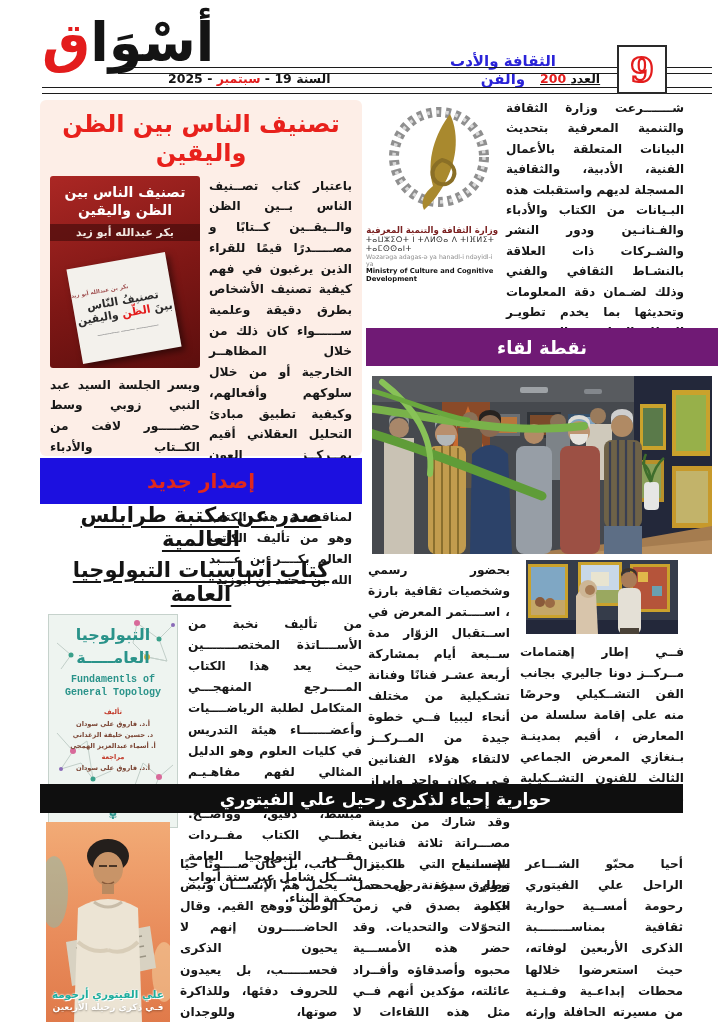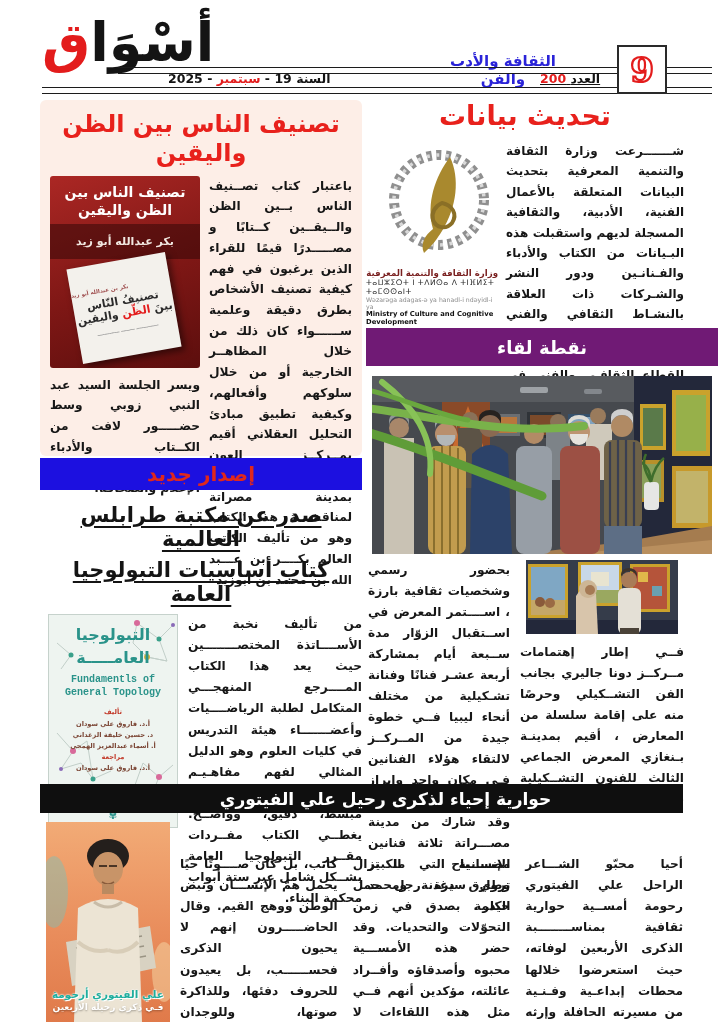--- a/index.html
+++ b/index.html
@@ -21,21 +21,21 @@
                 -webkit-text-stroke:2.2px #e31c1c;text-shadow:0 0 1px #e31c1c;}
   
   .art1{position:absolute;left:40px;top:100px;width:322px;height:356px;background:#fdeee7;border-radius:6px;box-sizing:border-box;padding:8px 10px;}
   .art1 h1{margin:2px 0 8px;text-align:center;color:#e8211c;font-size:24px;font-weight:bold;line-height:1.2;}
   .art1-flex{display:flex;gap:9px;}
   .art1-main{width:146px;font-size:12.2px;font-weight:bold;line-height:1.7;text-align:justify;color:#161616;}
   .art1-left{width:150px;}
   .book1{width:150px;height:192px;border-radius:3px;position:relative;overflow:hidden;text-align:center;
          background:linear-gradient(160deg,#ab2724 0%,#7e1715 55%,#5c0e0d 100%);}
   .book1 .bt{color:#fff;font-size:14px;font-weight:bold;line-height:1.35;padding-top:7px;}
-  .book1 .ba{margin-top:4px;background:rgba(52,8,8,.55);color:#f2e9e2;font-size:11px;font-weight:bold;padding:11px 0;}
+  .book1 .ba{margin-top:4px;background:rgba(52,8,8,.55);color:#f2e9e2;font-size:11px;font-weight:bold;padding:2px 0;}
   .book1 .inner{position:absolute;left:24px;top:84px;width:100px;height:96px;background:#f3f1ec;transform:rotate(-10deg);
         box-shadow:3px 4px 7px rgba(0,0,0,.5);display:flex;flex-direction:column;align-items:center;justify-content:center;
         font-weight:bold;color:#2b2b2b;}
   .book1 .inner .tiny{font-size:5.5px;color:#a05050;align-self:flex-end;margin:0 8px 4px 0;}
   .book1 .inner .t1{font-size:11px;}
   .book1 .inner .t2{font-size:11px;}
   .book1 .inner .bars{font-size:5px;color:#9a9a9a;line-height:1.6;margin-top:5px;}
   .art1-sec{margin-top:7px;font-size:12.2px;font-weight:bold;line-height:1.7;text-align:justify;color:#161616;}
   
   .art2{position:absolute;left:366px;top:98px;width:318px;}
@@ -43,21 +43,21 @@
   .art2-flex{display:flex;gap:8px;}
   .art2-text{width:178px;font-size:12px;font-weight:bold;line-height:1.7;text-align:justify;color:#161616;}
   .logo-block{width:132px;padding-top:4px;}
   .lc1{color:#7a2020;font-size:8.6px;font-weight:bold;margin-top:3px;}
   .lc2{font-size:7.6px;color:#2e2e2e;letter-spacing:.5px;direction:ltr;}
   .lc3{font-size:6.2px;color:#8a8a8a;direction:ltr;}
   .lc4{font-size:6.8px;color:#111;font-weight:bold;direction:ltr;}
   
   .banner{display:flex;align-items:center;justify-content:center;font-weight:bold;}
   .banner-meeting{position:absolute;left:366px;top:328px;width:352px;height:38px;background:#701a75;color:#fff;font-size:18px;text-align:right;}
-  .banner-release{position:absolute;left:40px;top:458px;width:322px;height:32px;background:#1c10e0;color:#e0281c;font-size:20px;}
+  .banner-release{position:absolute;left:40px;top:458px;width:322px;height:46px;background:#1c10e0;color:#e0281c;font-size:20px;}
   .banner-black{position:absolute;left:40px;top:784px;width:643px;height:29px;background:#0f0f0f;color:#fff;font-size:17px;padding-left:48px;box-sizing:border-box;}
   
   .photo-main{position:absolute;left:372px;top:376px;width:340px;height:178px;overflow:hidden;background:#43464b;}
   .art3{position:absolute;left:368px;top:560px;width:316px;display:flex;gap:10px;}
   .art3 .colR{width:164px;}
   .art3 .colL{width:142px;}
   .art3 p{margin:0;font-size:12.2px;font-weight:bold;line-height:1.72;text-align:justify;color:#161616;}
   .photo-small{width:152px;height:74px;overflow:hidden;margin:0 6px 8px 0;background:#353c4a;}
   
   .art4{position:absolute;left:40px;top:496px;width:322px;}
@@ -119,21 +119,20 @@
             <div class="t2"><span>بينَ </span><span class="red">الظّن</span><span> واليقين</span></div>
             <div class="bars">ـــــــــــــ ــــــــ ـــــــــــــ</div>
           </div>
         </div>
         <p class="art1-sec">ويسر الجلسة السيد عبد النبي زوبي وسط حضـــــور لافت من الكــتاب والأدباء والمــثقفــين ورجال الإعلام والصحافة.</p>
       </div>
     </div>
   </div>
 
   <div class="art2">
-    <h1>تحديث بيانات</h1>
     <div class="art2-flex">
       <p class="art2-text" style="margin:0">شـــــــرعت وزارة الثقافة والتنمية المعرفية بتحديث البيانات المتعلقة بالأعمال الفنية، الأدبية، والثقافية المسجلة لديهم واستقبلت هذه البـيانات من الكتاب والأدباء والفـنانـين ودور النشر  والشـركات ذات العلاقة بالنشـاط الثقافي والفني وذلك لضـمان دقة المعلومات وتحديثها بما يخدم تطويـر القطاع الثقافـي والفني في ليبيا.</p>
       <div class="logo-block">
         <svg width="118" height="116" viewBox="0 0 118 116">
           <circle cx="59" cy="55" r="45" fill="none" stroke="#8f8f8f" stroke-width="10" stroke-dasharray="5 4.5"></circle>
           <circle cx="59" cy="55" r="45" fill="none" stroke="#d9d9d9" stroke-width="3.5" stroke-dasharray="3 6.5"></circle>
           <path d="M70 12 C55 32 46 58 53 84 C45 90 40 99 44 108 C52 101 57 94 62 86 C77 62 80 33 70 12 Z" fill="#a9892e"></path>
           <path d="M62 58 C72 60 78 69 72 78 C66 85 56 83 53 75 C51 68 55 61 62 58 Z" fill="none" stroke="#8a6f26" stroke-width="4"></path>
         </svg>
         <div class="lc1">وزارة الثقافة والتنمية المعرفية</div>

